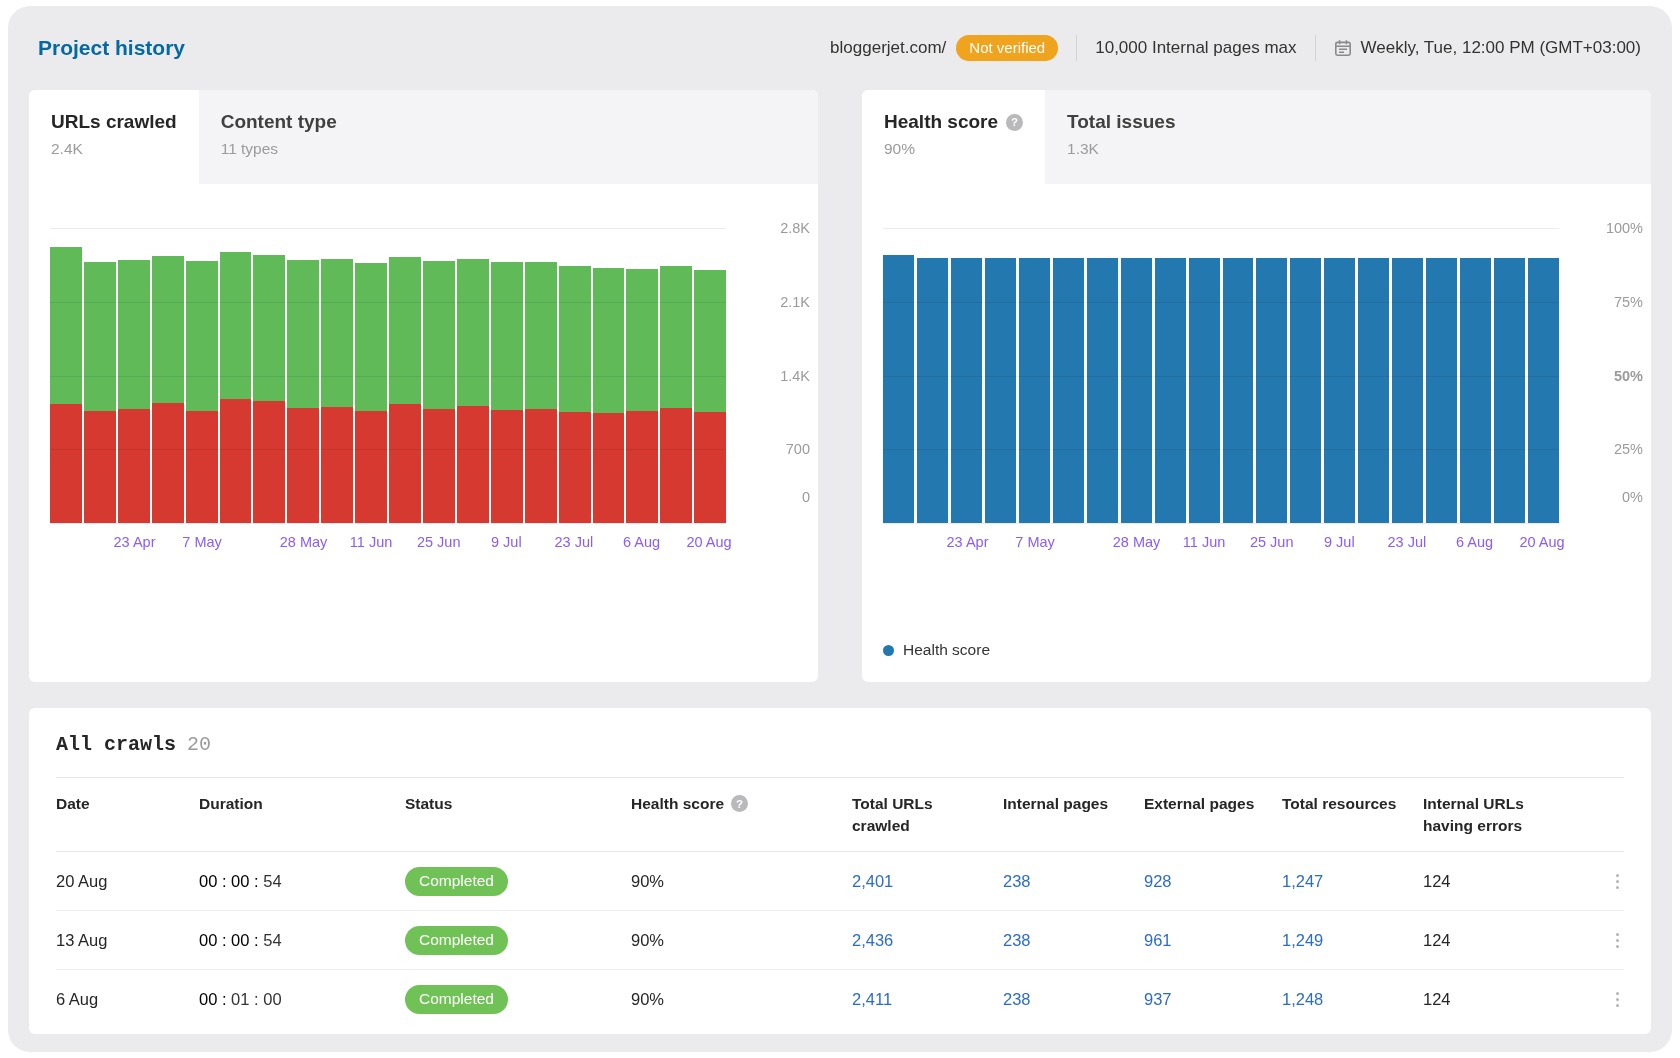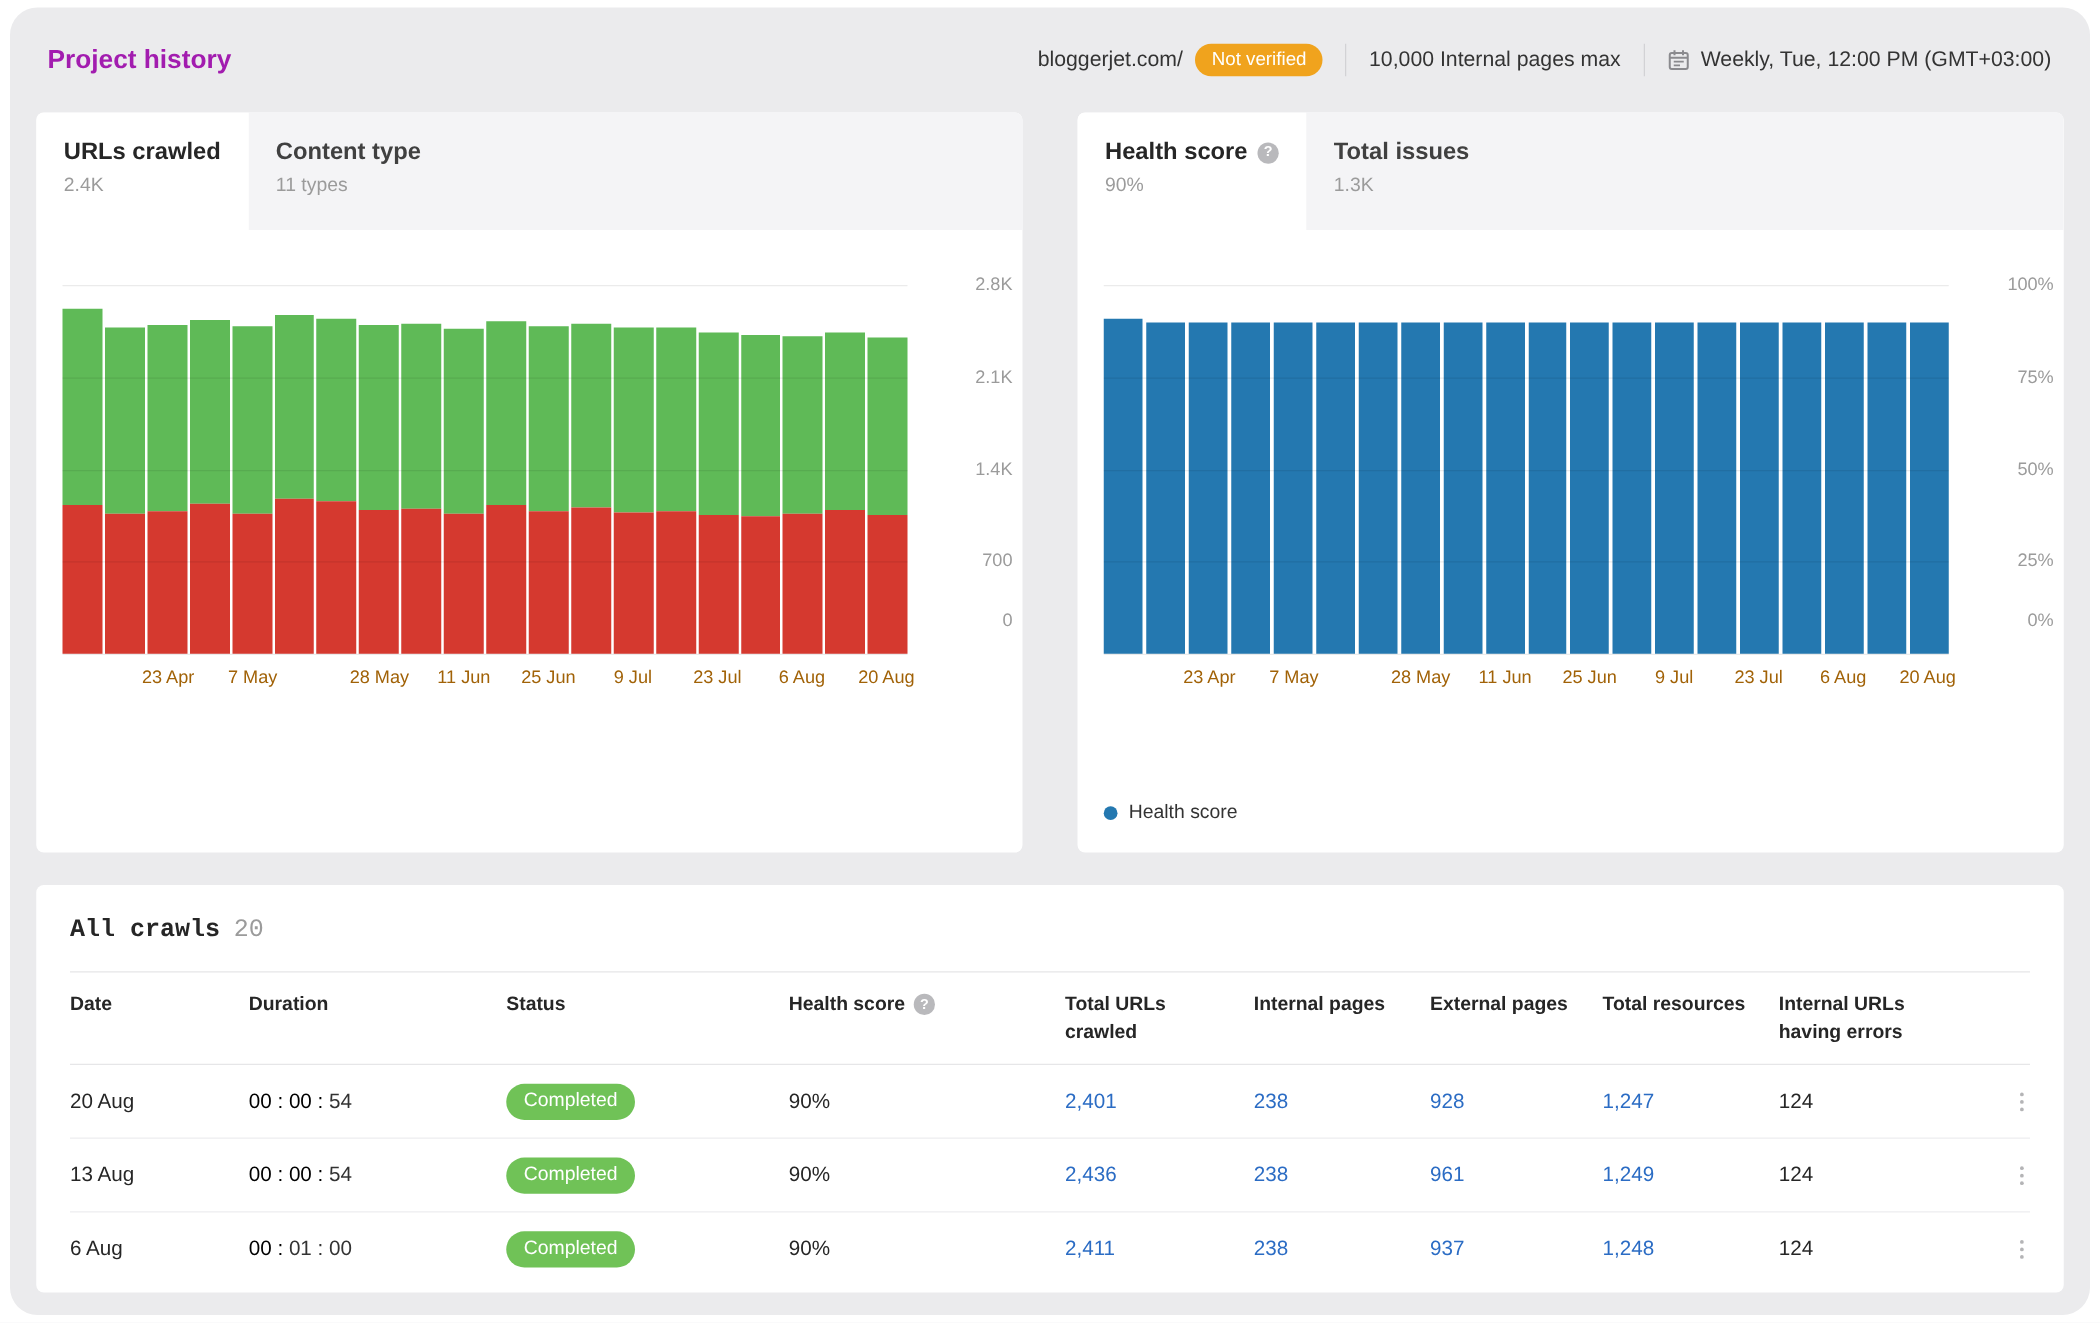--- a/index.html
+++ b/index.html
@@ -1,21 +1,21 @@
 <!DOCTYPE html>
 <html><head>
 <meta charset="utf-8">
 <style>
   html,body{margin:0;padding:0;background:#fff;}
   body{width:1680px;height:1058px;position:relative;font-family:"Liberation Sans","DejaVu Sans",sans-serif;color:#262626;}
   .container{position:absolute;left:8px;right:8px;top:6px;bottom:6px;background:#ebebed;border-radius:22px;padding:0 21px;box-sizing:border-box;overflow:hidden;}
 
   
   .page-header{height:84px;display:flex;align-items:center;justify-content:space-between;padding:0 10px 0 9px;}
-  .page-title{font-size:21px;font-weight:bold;color:#a21caf;}
+  .page-title{font-size:21px;font-weight:bold;color:#0369a1;}
   .header-meta{display:flex;align-items:center;font-size:17px;color:#333;}
   .badge{background:#f0a31d;color:#fff;font-size:15px;border-radius:13px;padding:4px 13px 5px;margin-left:10px;white-space:nowrap;}
   .vdivider{width:1px;height:26px;background:#d2d2d5;margin:0 18px;}
   .cal-icon{display:inline-flex;margin-right:9px;color:#8a8a8e;}
 
   
   .cards{display:grid;grid-template-columns:1fr 1fr;gap:44px;height:592px;}
   .card{background:#fff;border-radius:6px;overflow:hidden;display:flex;flex-direction:column;}
   .tabs{display:flex;background:#f4f4f6;height:94px;flex:0 0 auto;}
   .tab{padding:21px 22px 0 22px;box-sizing:border-box;cursor:pointer;}
@@ -26,21 +26,21 @@
   .help{display:inline-flex;width:17px;height:17px;border-radius:50%;background:#b9b9bc;color:#fff;font-size:11.5px;font-weight:bold;align-items:center;justify-content:center;flex:0 0 auto;}
 
   
   .chart-wrap{position:relative;flex:1;}
   .plot{position:absolute;left:21px;right:92px;top:44px;height:295px;}
   .bars{position:absolute;left:0;right:0;top:0;bottom:0;display:flex;align-items:flex-end;z-index:1;}
   .bcol{flex:1;height:100%;display:flex;flex-direction:column;justify-content:flex-end;}
   .seg{width:100%;}
   .gridline{position:absolute;left:0;right:0;height:1px;background:rgba(0,0,0,0.08);z-index:2;pointer-events:none;}
   .ylabel{position:absolute;right:-84px;width:72px;text-align:right;transform:translateY(-50%);font-size:14.5px;color:#9b9b9b;z-index:3;}
-  .xlabel{position:absolute;top:calc(100% + 11px);transform:translateX(-50%);font-size:14.5px;color:#a16207;white-space:nowrap;}
+  .xlabel{position:absolute;top:calc(100% + 11px);transform:translateX(-50%);font-size:14.5px;color:#8b5cf6;white-space:nowrap;}
   .legend{display:flex;align-items:center;gap:27px;padding:0 21px 6px 21px;height:52px;flex:0 0 auto;}
   .legend-item{display:flex;align-items:center;gap:9px;}
   .dot{width:11px;height:11px;border-radius:50%;flex:0 0 auto;}
   .legend-label{font-size:15.5px;color:#333;}
 
   
   .table-card{background:#fff;border-radius:6px;margin-top:26px;padding:0 27px 6px;}
   .tc-titlebar{padding:25px 0 21px;font-size:20px;font-weight:bold;color:#262626;display:flex;align-items:baseline;font-family:Liberation Mono, monospace;}
   .tc-count{color:#9b9b9b;font-weight:normal;margin-left:11px;font-size:20px;}
   .grid-row{display:grid;grid-template-columns:137px 200px 220px 215px 145px 135px 132px 135px 1fr 40px;column-gap:6px;align-items:center;}
@@ -284,21 +284,21 @@
               </div>
               <div class="bcol">
                 <div class="seg" style="height: 90%; background: rgb(36, 120, 176);"></div>
               </div>
             </div>
             <div class="gridline" style="top: 0%;"></div>
             <div class="ylabel" style="top: 0%;">100%</div>
             <div class="gridline" style="top: 25%;"></div>
             <div class="ylabel" style="top: 25%;">75%</div>
             <div class="gridline" style="top: 50%;"></div>
-            <div class="ylabel" style="top: 50%;">50%</div>
+            <div class="ylabel" style="top: 50%; font-weight: bold;">50%</div>
             <div class="gridline" style="top: 75%;"></div>
             <div class="ylabel" style="top: 75%;">25%</div>
             <div class="gridline" style="top: 100%;"></div>
             <div class="ylabel" style="top: calc(100% - 26px);">0%</div>
             <div class="xlabel" style="left: 12.5%;">23 Apr</div>
             <div class="xlabel" style="left: 22.5%;">7 May</div>
             <div class="xlabel" style="left: 37.5%;">28 May</div>
             <div class="xlabel" style="left: 47.5%;">11 Jun</div>
             <div class="xlabel" style="left: 57.5%;">25 Jun</div>
             <div class="xlabel" style="left: 67.5%;">9 Jul</div>

